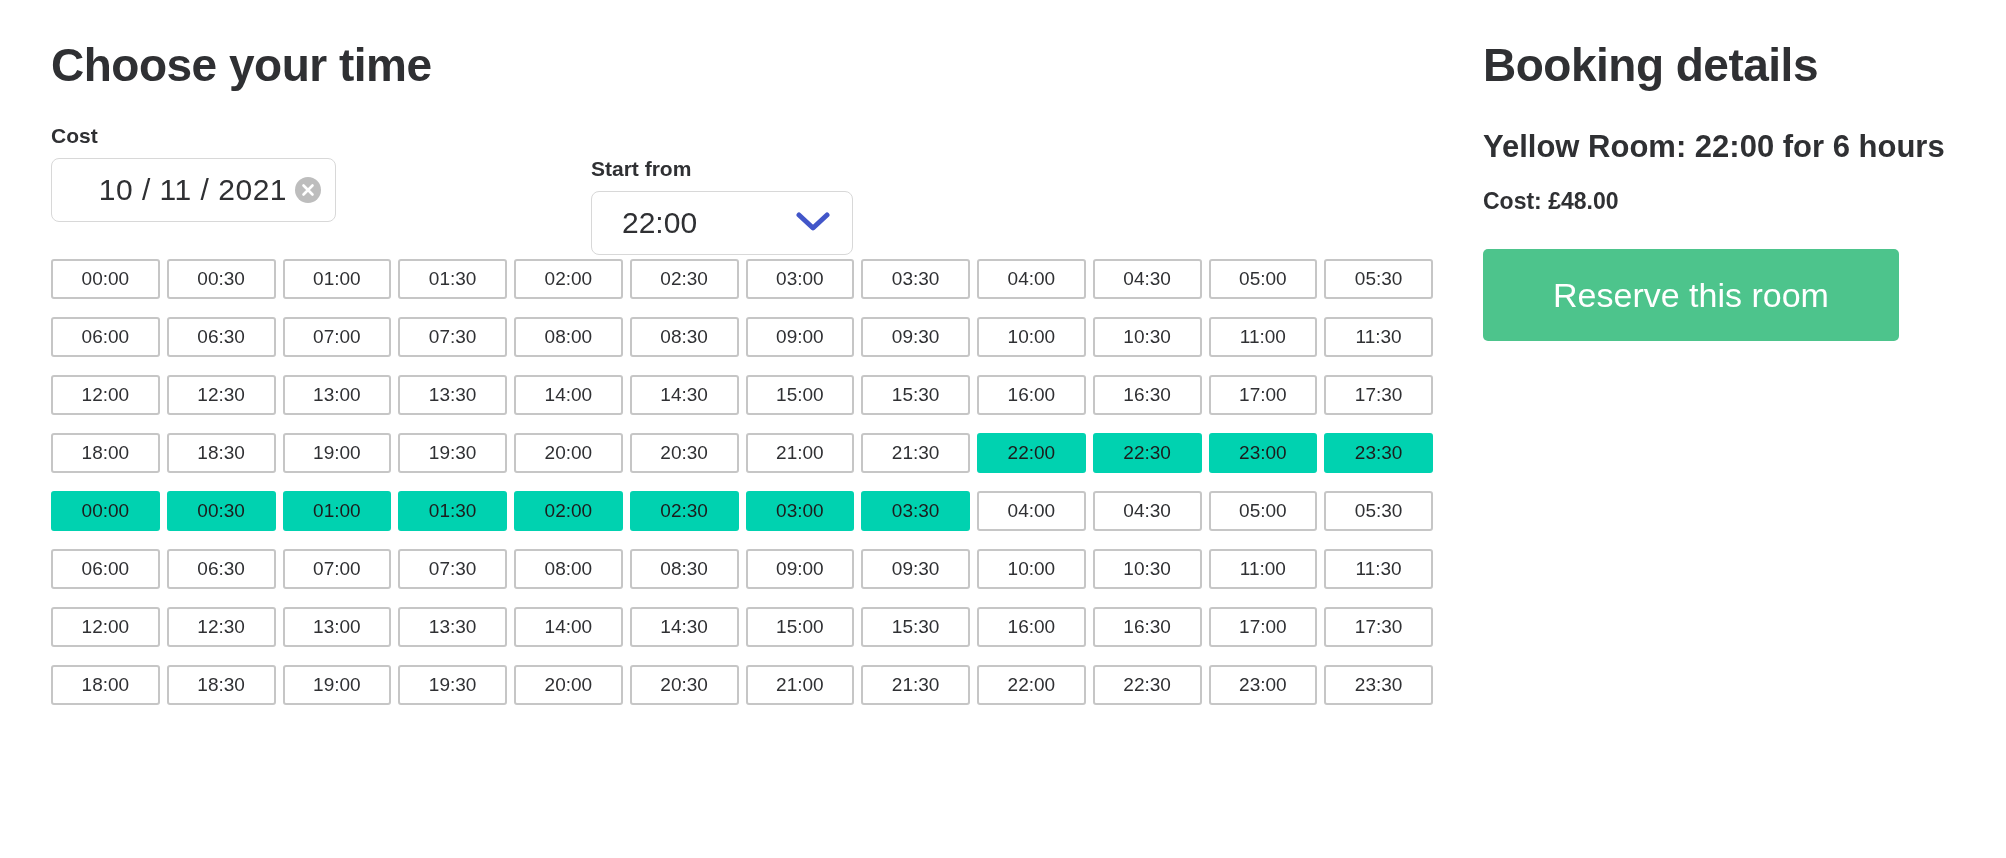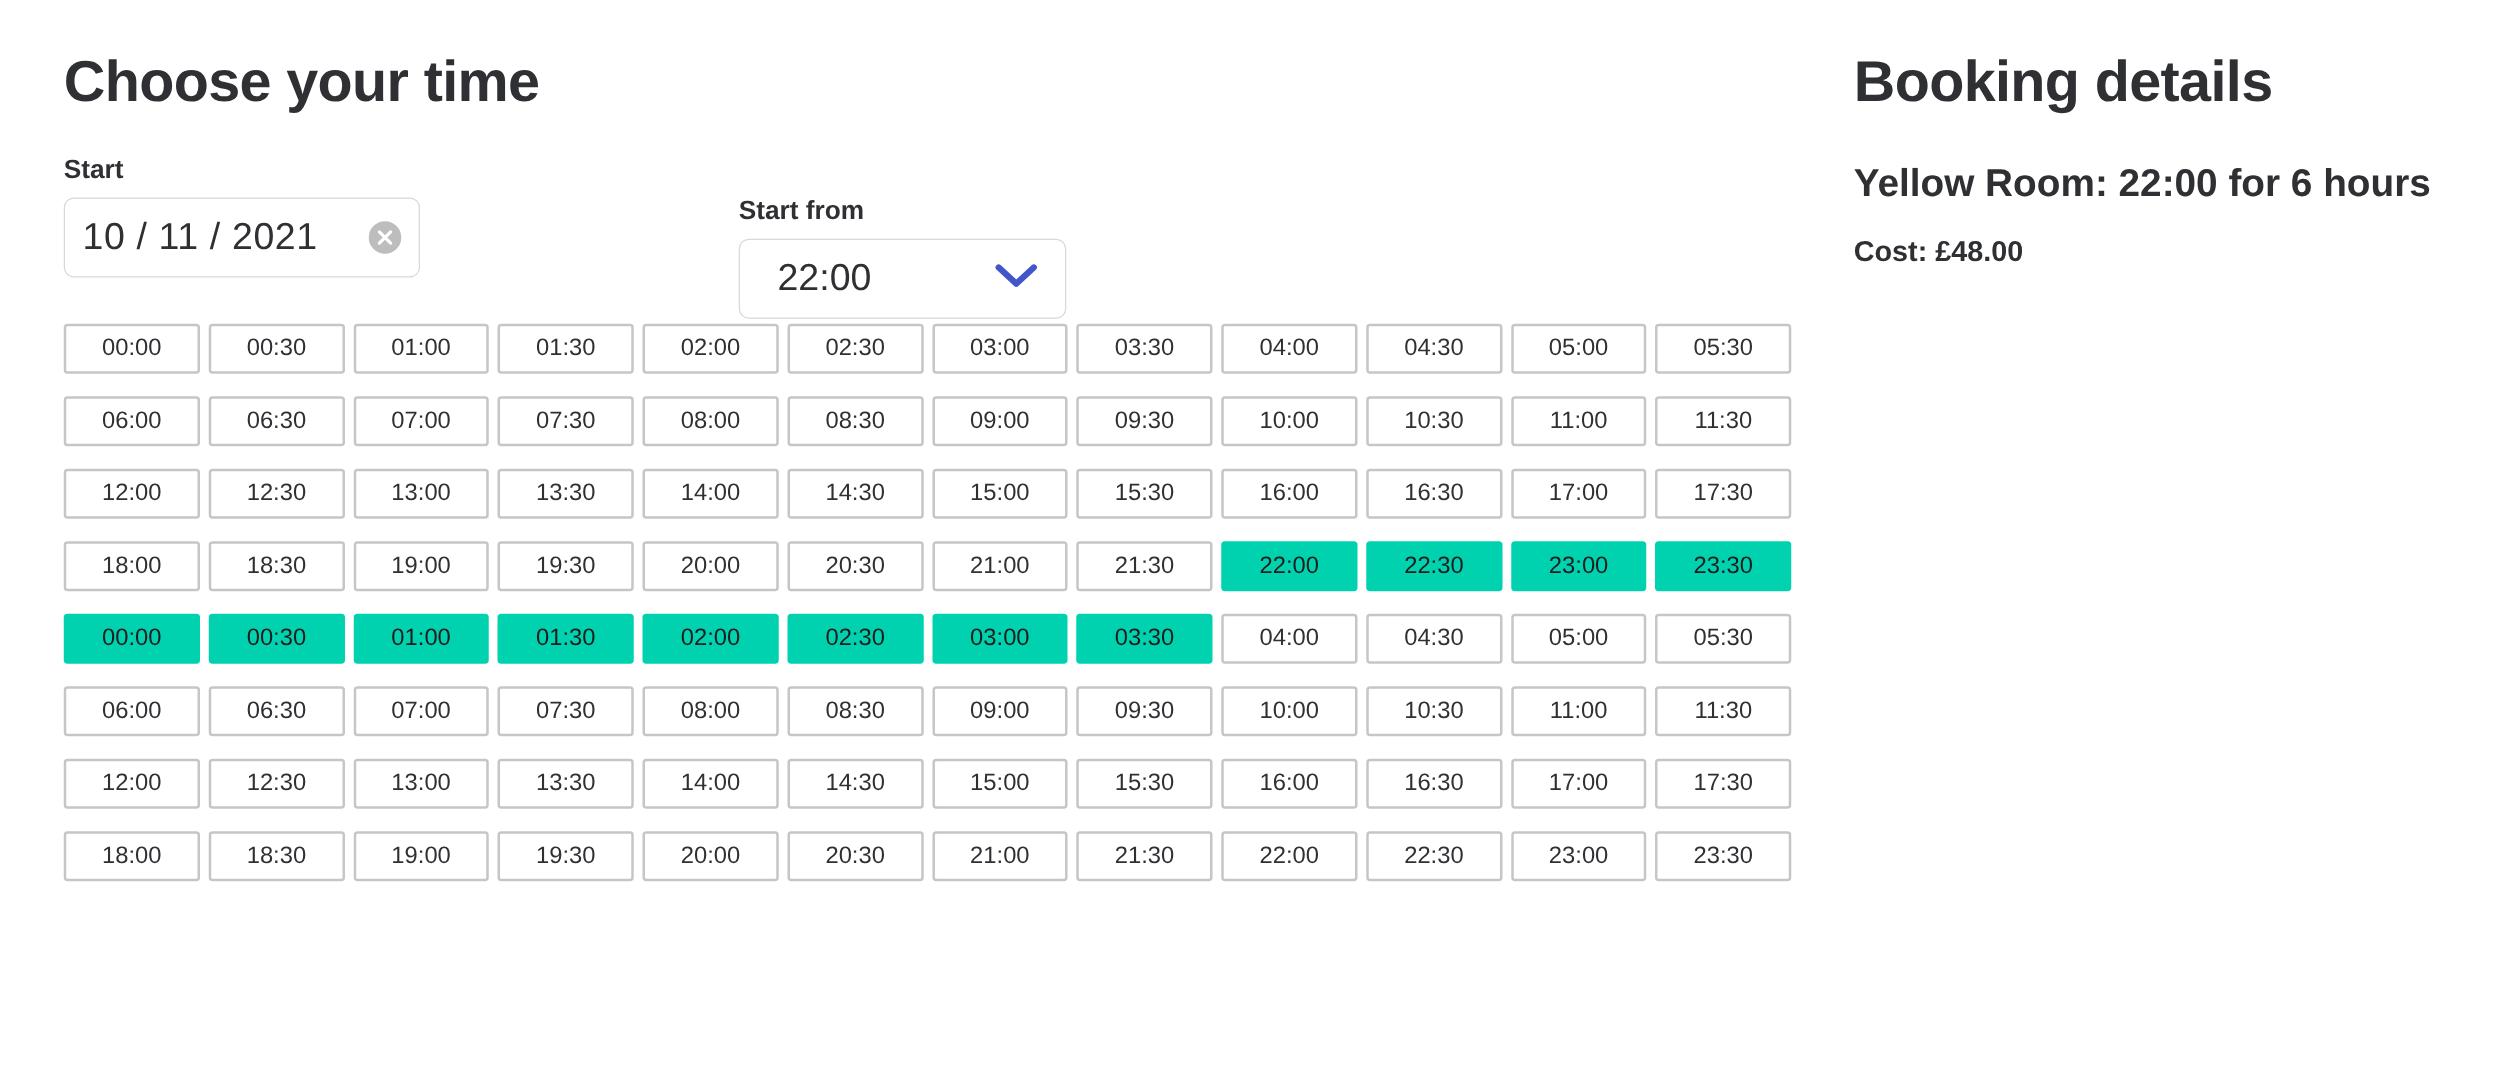--- a/index.html
+++ b/index.html
@@ -70,21 +70,21 @@
     background: #ffffff;
     display: flex;
     align-items: center;
     font-size: 30px;
     color: #2f3033;
     padding: 0 14px;
   }
 
   .ctrl-box.date-box {
     width: 285px;
-    justify-content: space-between;
+    justify-content: flex-end;
     gap: 8px;
   }
   .date-value { letter-spacing: 0.5px; white-space: nowrap; }
   .clear-icon {
     width: 26px; height: 26px;
     border-radius: 50%;
     background: #bdbdbd;
     display: inline-flex;
     align-items: center;
     justify-content: center;
@@ -188,21 +188,21 @@
 
 <div class="page">
 
   <div class="left-col">
 
     <h1 class="section-title">Choose your time</h1>
 
     <div class="controls-row">
 
       <div class="field date">
-        <span class="field-label">Start</span>
+        <span class="field-label">Cost</span>
         <div class="ctrl-box date-box">
           <span class="date-value">10 / 11 / 2021</span>
           <span class="clear-icon">
             <svg width="26" height="26" viewBox="0 0 26 26" aria-hidden="true">
               <path d="M8.5 8.5 L17.5 17.5 M17.5 8.5 L8.5 17.5" stroke="#ffffff" stroke-width="2.6" stroke-linecap="round"></path>
             </svg>
           </span>
         </div>
       </div>
 
@@ -319,15 +319,16 @@
         <div class="slot">23:00</div>
         <div class="slot">23:30</div>
       </div>
 
   </div>
 
   <div class="right-col">
     <h2 class="panel-title">Booking details</h2>
     <p class="summary-line">Yellow Room: 22:00 for 6 hours</p>
     <p class="cost-line">Cost: £48.00</p>
+    <button class="reserve-btn">Reserve this room</button>
   </div>
 
 </div>
 
 </body></html>

